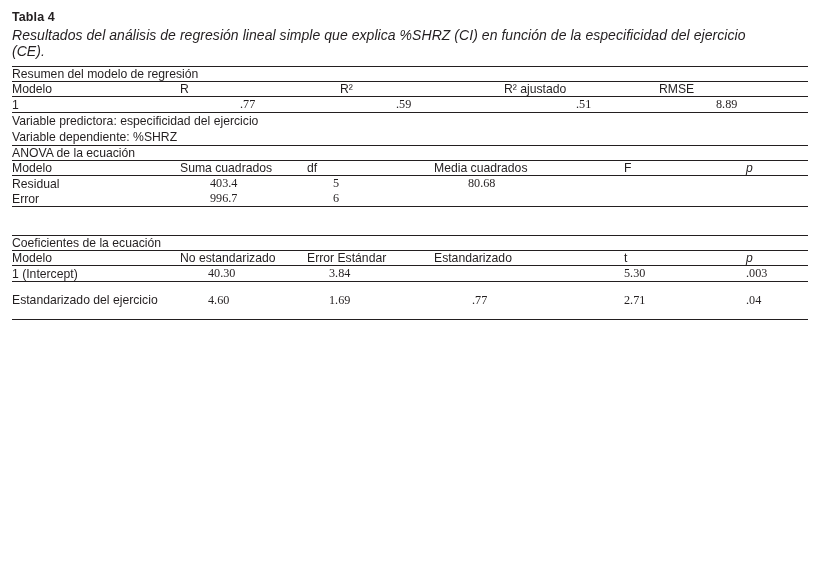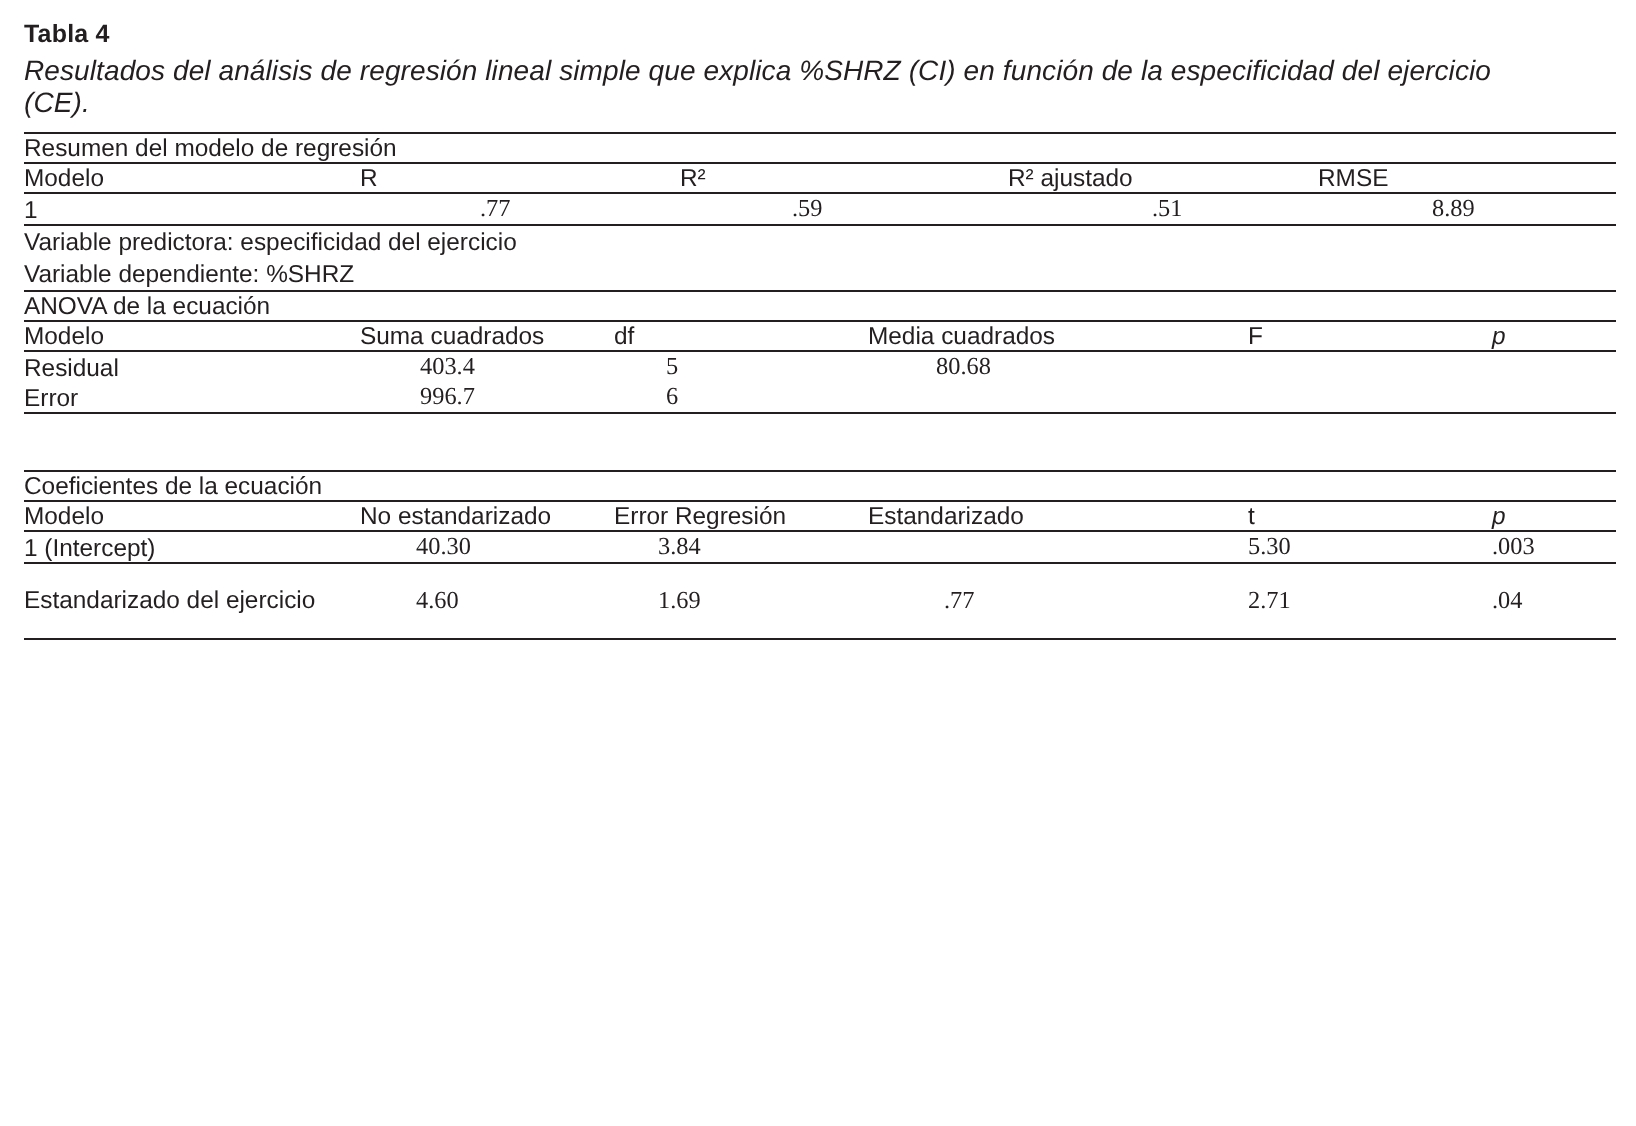--- a/index.html
+++ b/index.html
@@ -177,21 +177,21 @@
       <col style="width:122px">
       <col style="width:62px">
     </colgroup>
     <tbody>
       <tr class="section-row rule-top rule-bot">
         <td colspan="6">Coeficientes de la ecuación</td>
       </tr>
       <tr class="head-row rule-bot">
         <td>Modelo</td>
         <td>No estandarizado</td>
-        <td>Error Regresión</td>
+        <td>Error Estándar</td>
         <td>Estandarizado</td>
         <td>t</td>
         <td class="ital">p</td>
       </tr>
       <tr class="data-row rule-bot">
         <td>1 (Intercept)</td>
         <td class="num" style="padding-left:28px">40.30</td>
         <td class="num" style="padding-left:22px">3.84</td>
         <td class="num" style="padding-left:38px"></td>
         <td class="num">5.30</td>

